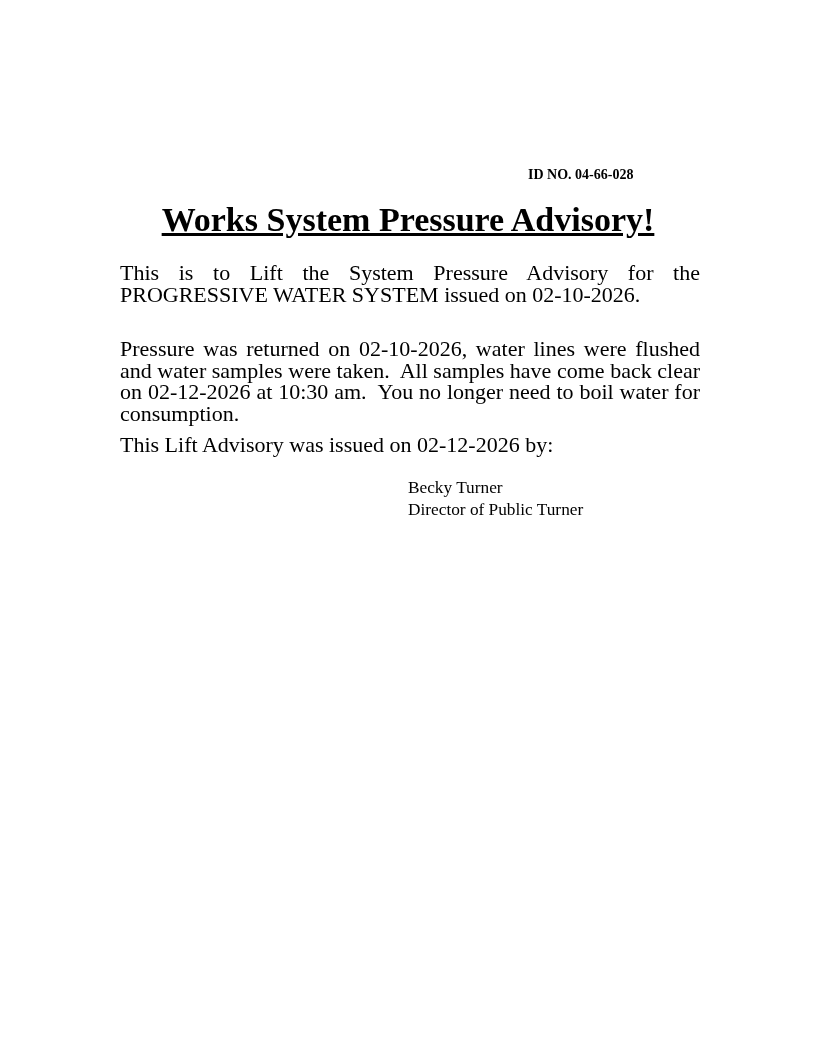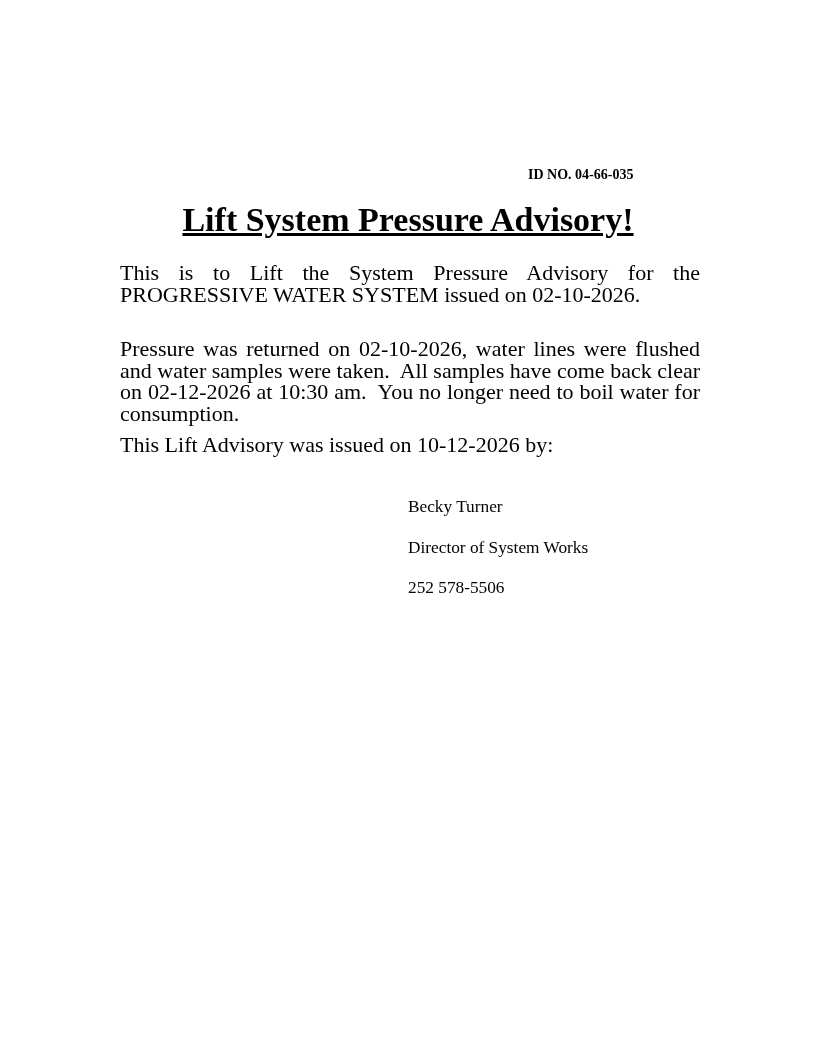--- a/index.html
+++ b/index.html
@@ -7,29 +7,28 @@
            font-family: "Liberation Serif", "DejaVu Serif", serif; color: #000; }
     .id-no { position: absolute; left: 528px; top: 167px; font-size: 14px; font-weight: bold; }
     .title { position: absolute; left: 0; width: 816px; top: 201px; text-align: center;
              font-size: 34px; font-weight: bold; text-decoration: underline; margin: 0; }
     .para { position: absolute; left: 120px; width: 580px; font-size: 22px; line-height: 21.5px;
             text-align: justify; margin: 0; }
     .p1 { top: 262px; }
     .p2 { top: 338px; }
     .p3 { top: 434px; }
     .sig { position: absolute; left: 408px; top: 477px; font-size: 17.3px; line-height: 21.5px; }
-    .sig div { white-space: nowrap; margin-top: 19px; }
+    .sig div { white-space: nowrap; }
   </style>
 </head>
 <body>
 
 <div>
-  <div class="id-no">ID NO. 04-66-035</div>
-  <h1 class="title">Lift System Pressure Advisory!</h1>
+  <div class="id-no">ID NO. 04-66-028</div>
+  <h1 class="title">Works System Pressure Advisory!</h1>
   <p class="para p1">This is to Lift the System Pressure Advisory for the PROGRESSIVE WATER SYSTEM issued on 02-10-2026.</p>
   <p class="para p2">Pressure was returned on 02-10-2026, water lines were flushed and water samples were taken.&nbsp; All samples have come back clear on 02-12-2026 at 10:30 am.&nbsp; You no longer need to boil water for consumption.</p>
-  <p class="para p3">This Lift Advisory was issued on 10-12-2026 by:</p>
+  <p class="para p3">This Lift Advisory was issued on 02-12-2026 by:</p>
   <div class="sig">
     <div>Becky Turner</div>
-    <div>Director of System Works</div>
-    <div>252 578-5506</div>
+    <div>Director of Public Turner</div>
   </div>
 </div>
 
 </body></html>

